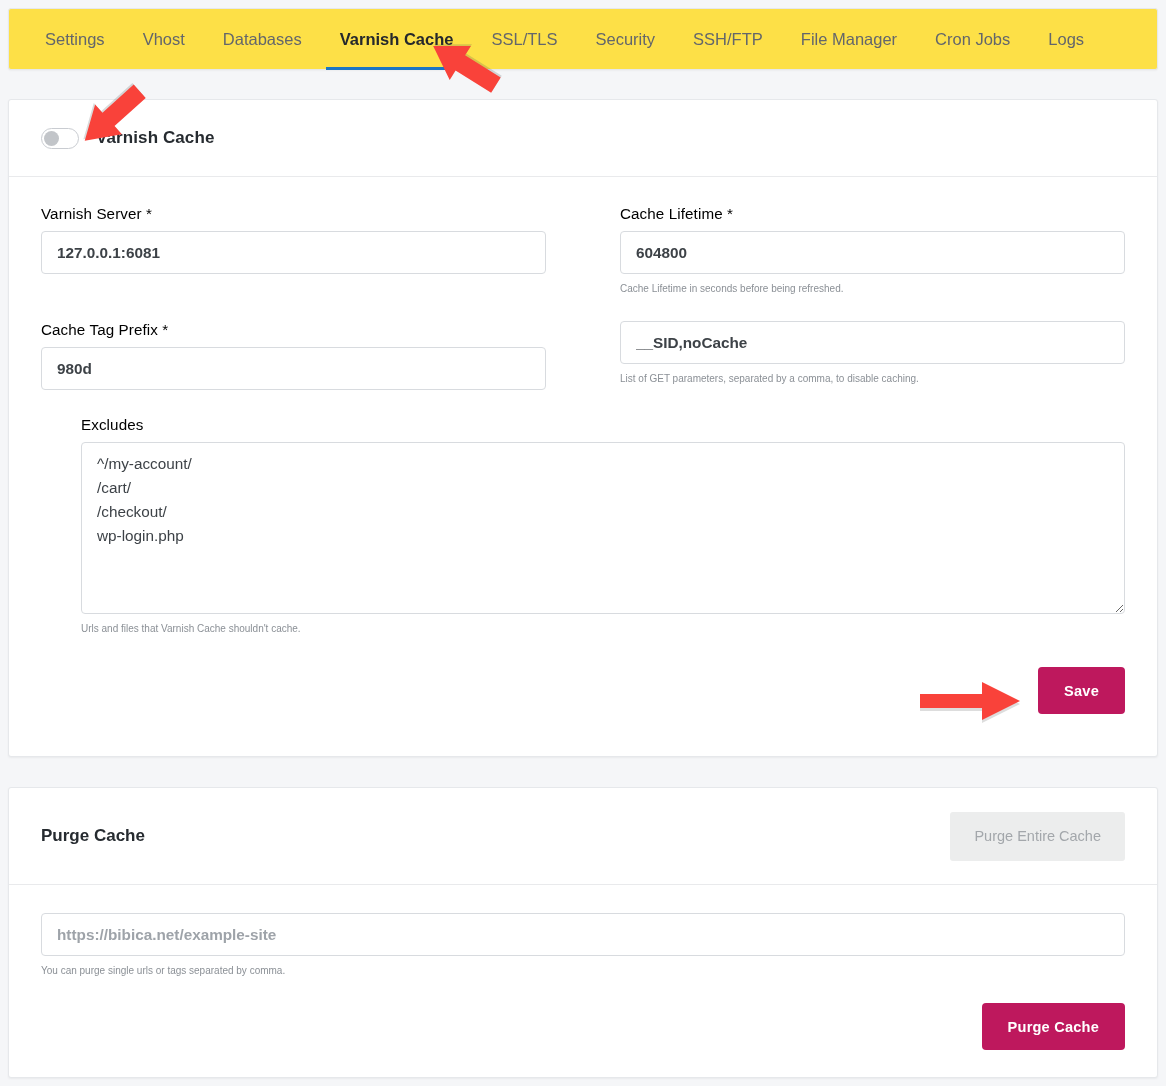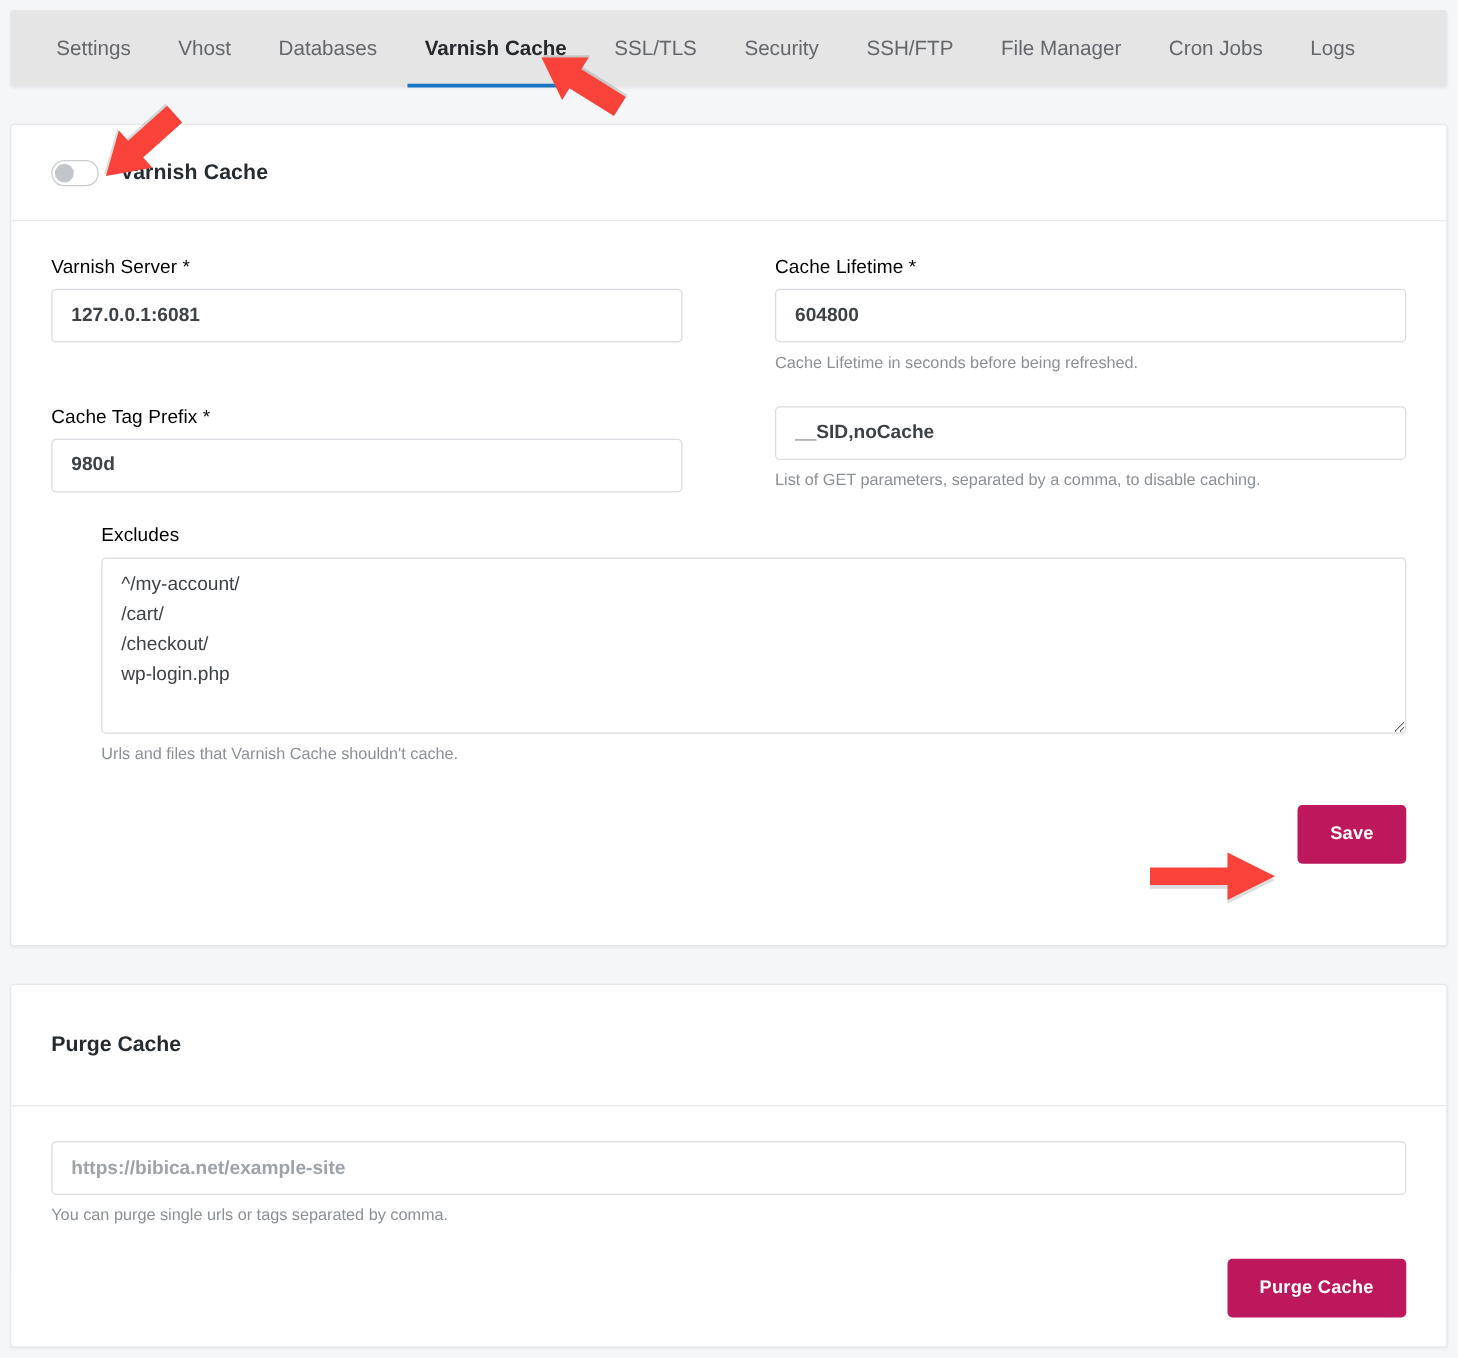--- a/index.html
+++ b/index.html
@@ -8,21 +8,21 @@
     width: 1166px; height: 1086px;
     background: #f5f6f8;
     font-family: "Liberation Sans", sans-serif;
     -webkit-font-smoothing: antialiased;
   }
   .page { position: relative; width: 1166px; height: 1086px; overflow: hidden; }
 
   
   .tabbar {
     position: absolute; left: 8px; top: 8px; width: 1150px; height: 62px;
-    background: #e5e5e5;
+    background: #fde047;
     border: 1px solid #e6e8eb;
     border-radius: 3px;
     box-shadow: 0 1px 2px rgba(0,0,0,0.04);
   }
   .tabs { display: flex; align-items: center; height: 100%; padding-left: 36px; }
   .tab {
     position: relative;
     font-size: 16.5px;
     color: #63666b;
     padding: 0 0 0 0;
@@ -110,29 +110,29 @@
     border: 1px solid #d8dbdf; border-radius: 4px;
     background: #fff;
     font-size: 15.3px; color: #3d4247;
     font-family: inherit;
     padding: 0 15px;
     outline: none;
     font-weight: bold;
   }
   .input::placeholder { color: #9ea3a9; }
   .textarea {
-    display: block; width: 100%; height: 141px;
+    display: block; width: 100%; height: 172px;
     border: 1px solid #d8dbdf; border-radius: 4px; background: #fff;
     font-size: 15.3px; color: #3d4247; line-height: 24px;
     font-family: inherit;
     padding: 9px 15px;
     resize: vertical; outline: none;
   }
   .help {
-    font-size: 13px; color: #8b9096; margin-top: 8px; line-height: 1.3;
+    font-size: 10px; color: #8b9096; margin-top: 8px; line-height: 1.3;
   }
   .row-gap { height: 17px; }
 
   .actions {
     display: flex; justify-content: flex-end;
     padding: 0 32px; margin-top: 23px;
   }
   .btn-primary {
     background: #be185d;
     color: #ffffff;
@@ -251,20 +251,21 @@
 
     <div class="actions">
       <button class="btn-primary">Save</button>
     </div>
   </div>
 
   <div class="card card-purge">
 
     <div class="card-head card-head-purge">
       <div class="card-title-purge">Purge Cache</div>
+      <button class="btn-ghost">Purge Entire Cache</button>
     </div>
 
     <div class="purge-body">
       <div class="field">
         <input class="input" type="text" placeholder="https://bibica.net/example-site" style="">
         <div class="help">You can purge single urls or tags separated by comma.</div>
       </div>
     </div>
 
     <div class="purge-actions">

